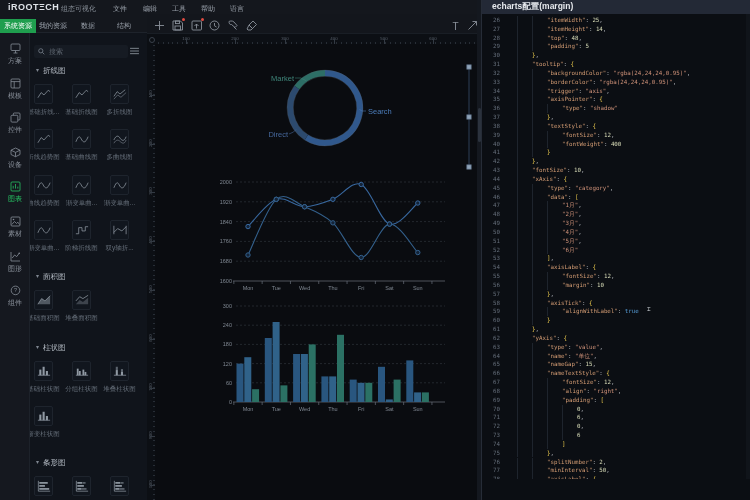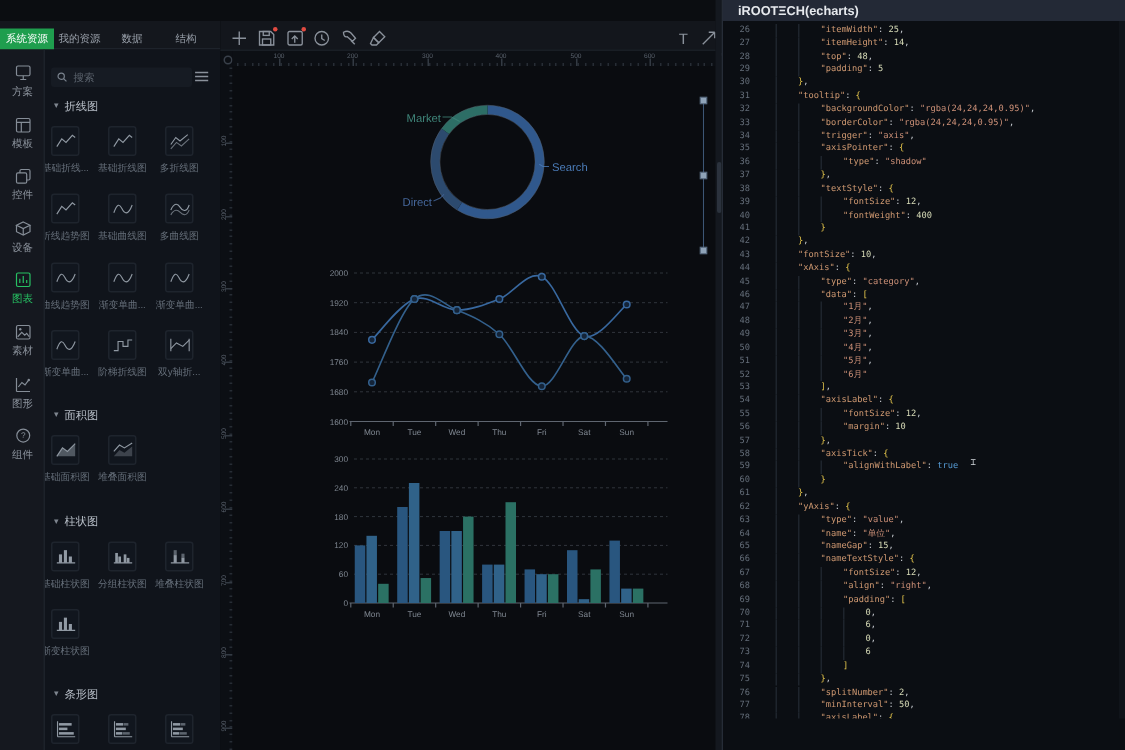--- a/index.html
+++ b/index.html
@@ -58,20 +58,25 @@
   .rbottom { position:absolute; left:0; top:479px; width:269px; height:21px; background:#1d222c; border-top:1px solid #2a303b; }
   .btn { position:absolute; top:6px; height:13px; border-radius:2px; font-size:7.5px; display:flex; align-items:center; justify-content:center; }
   .btn-run { left:12px; width:30px; background:#22a254; color:#eafaf0; }
   .btn-close { left:48px; width:27px; background:#2a313d; color:#aab2bd; }
   svg { display:block; }
 </style>
 </head>
 <body>
 
 <div id="app">
+  <div class="menubar">
+    <span class="logo">iROOTΞCH</span>
+    <span class="appname">组态可视化</span>
+    <span id="menuitems"><span class="menu-item" style="left: 113px;">文件</span><span class="menu-item" style="left: 143px;">编辑</span><span class="menu-item" style="left: 172px;">工具</span><span class="menu-item" style="left: 201px;">帮助</span><span class="menu-item" style="left: 230px;">语言</span></span>
+  </div>
   <div class="tabbar" id="tabbar">
       <div class="tab active" style="left: 0px; width: 36px;">系统资源</div>
       <div class="tab" style="left: 36px; width: 34px;">我的资源</div>
       <div class="tab" style="left: 74px; width: 28px;">数据</div>
       <div class="tab" style="left: 104px; width: 40px;">结构</div>
     </div>
   <div class="rail" id="rail">
       <div class="rail-item" style="top: 10px;">
         <svg class="ric" width="11" height="11" viewBox="0 0 11 11" stroke-width="0.8">
           <rect x="1" y="1" width="9" height="6.5" rx="1" fill="none" stroke="#858d97"></rect>
@@ -714,21 +719,21 @@
           <rect x="311.8" y="70.8" width="4.4" height="4.4" fill="#8fa3b8" stroke="#55677d" stroke-width="0.7"></rect>
           <rect x="311.8" y="120.8" width="4.4" height="4.4" fill="#8fa3b8" stroke="#55677d" stroke-width="0.7"></rect>
         </svg>
     </div>
   </div>
   <div class="divider">
       <div class="dthumb"></div>
     </div>
   <div class="rpanel">
     <div class="rheader">
-      <span class="rtitle">iROOTΞCH(echarts)</span>
+      <span class="rtitle">echarts配置(margin)</span>
     </div>
     <div class="editor" id="editor">
         <div class="cline" style="top: 2px;">
           <span class="lnum">26</span>
           <span class="guide" style="left: 35px;"></span>
           <span class="guide" style="left: 50px;"></span>
           <span class="ctext" style="left: 65px;"><span class="tk-k">"itemWidth"</span><span class="tk-p">: </span><span class="tk-n">25</span><span class="tk-p">,</span></span>
         </div>
         <div class="cline" style="top: 10.83px;">
           <span class="lnum">27</span>

